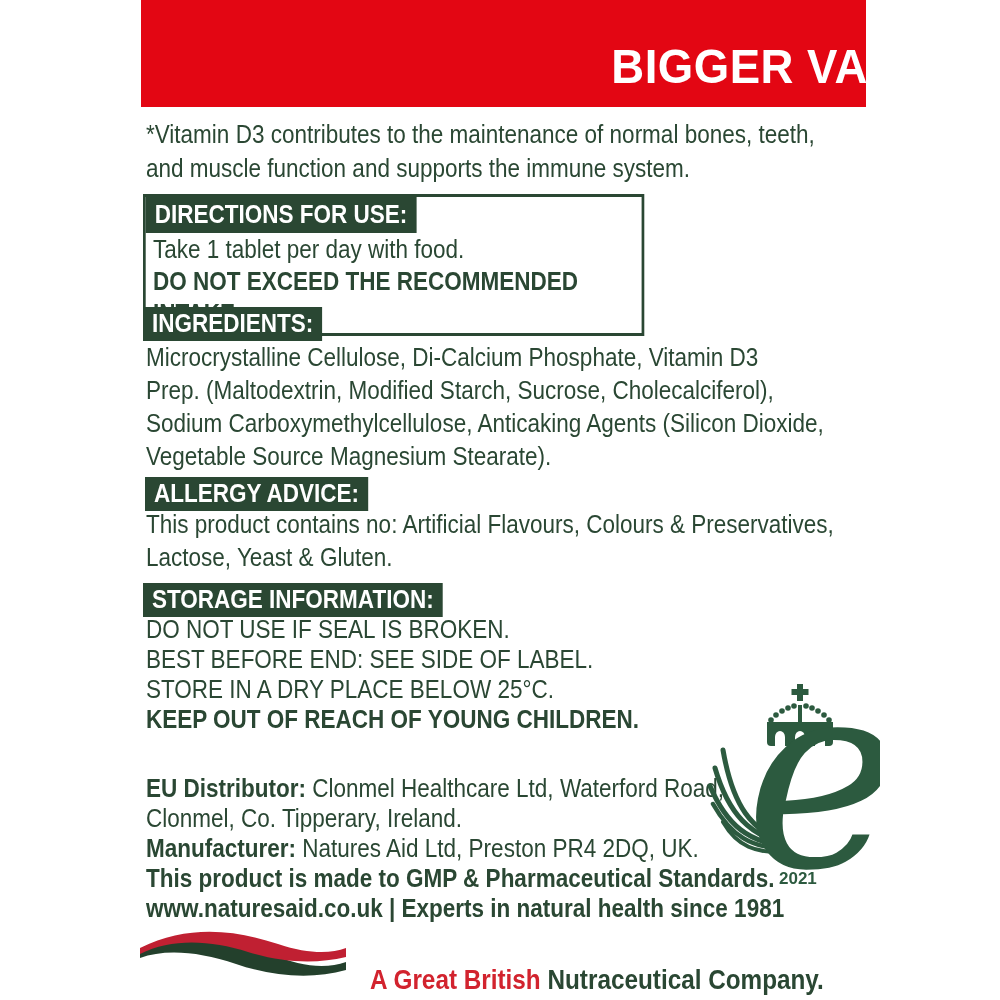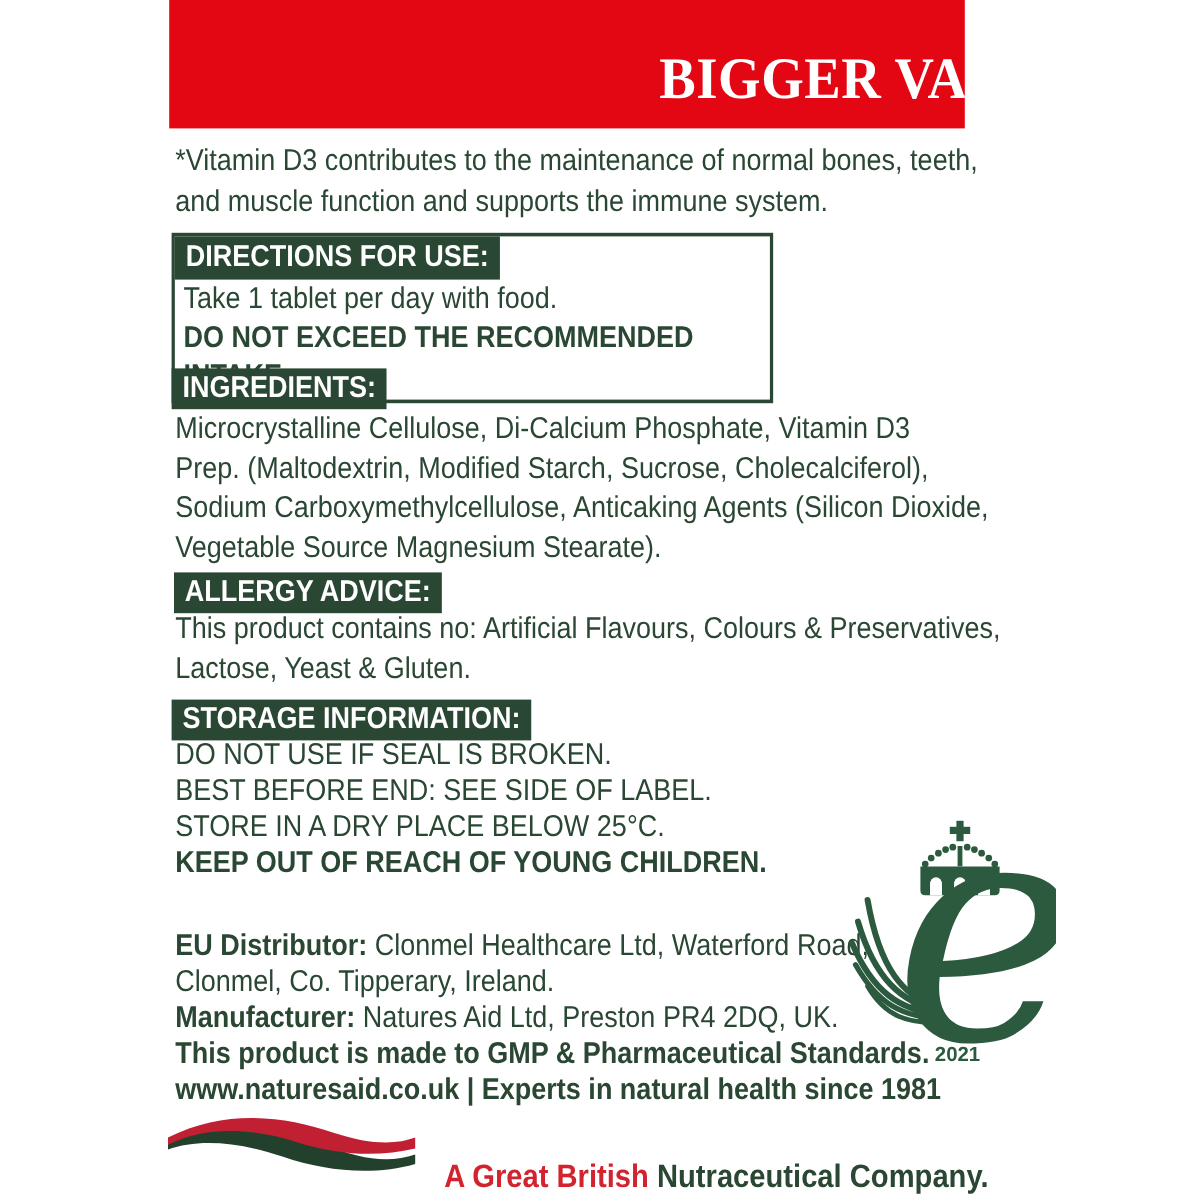--- a/index.html
+++ b/index.html
@@ -10,21 +10,21 @@
     --swoosh-red:#c02032;
     --swoosh-green:#23402c;
   }
   *{margin:0;padding:0;box-sizing:border-box;}
   html,body{width:1000px;height:1000px;background:#ffffff;}
   body{font-family:"Liberation Sans",sans-serif;color:var(--green);}
   .label{position:relative;width:1000px;height:1000px;background:#fff;overflow:hidden;}
 
   .cx{transform:scaleX(0.9);transform-origin:0 0;}
 
-  .banner{position:absolute;left:141px;top:0;width:663px;height:107px;background:var(--red);overflow:hidden;font-family:Liberation Serif, serif;}
+  .banner{position:absolute;left:141px;top:0;width:725px;height:107px;background:var(--red);overflow:hidden;}
   .banner-text{position:absolute;right:-2px;bottom:13px;color:#fff;font-weight:700;font-size:49px;white-space:nowrap;transform:scaleX(0.93);transform-origin:100% 50%;letter-spacing:.5px;}
 
   .para{position:absolute;left:146px;font-size:25px;line-height:33px;white-space:pre-line;color:var(--green);}
   .intro{top:117px;line-height:34px;}
   .ing-body{top:341px;}
   .alg-body{top:508px;}
 
   .badge{position:absolute;background:var(--green);color:#fff;font-weight:700;font-size:25px;line-height:1;padding:4px 10px 5px;white-space:nowrap;}
   .badge-ing{left:143px;top:307px;}
   .badge-alg{left:145px;top:477px;}

